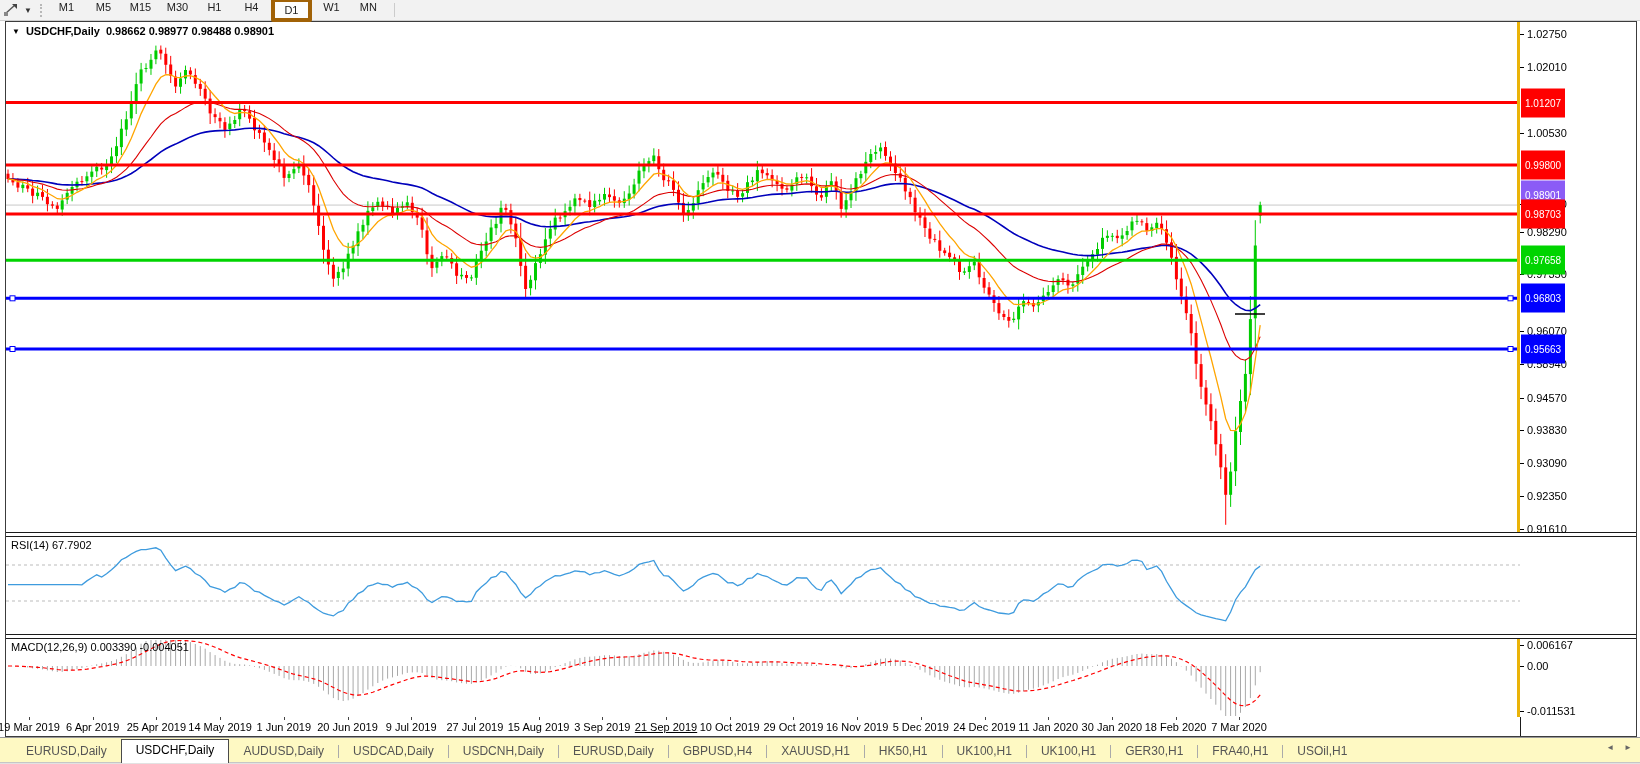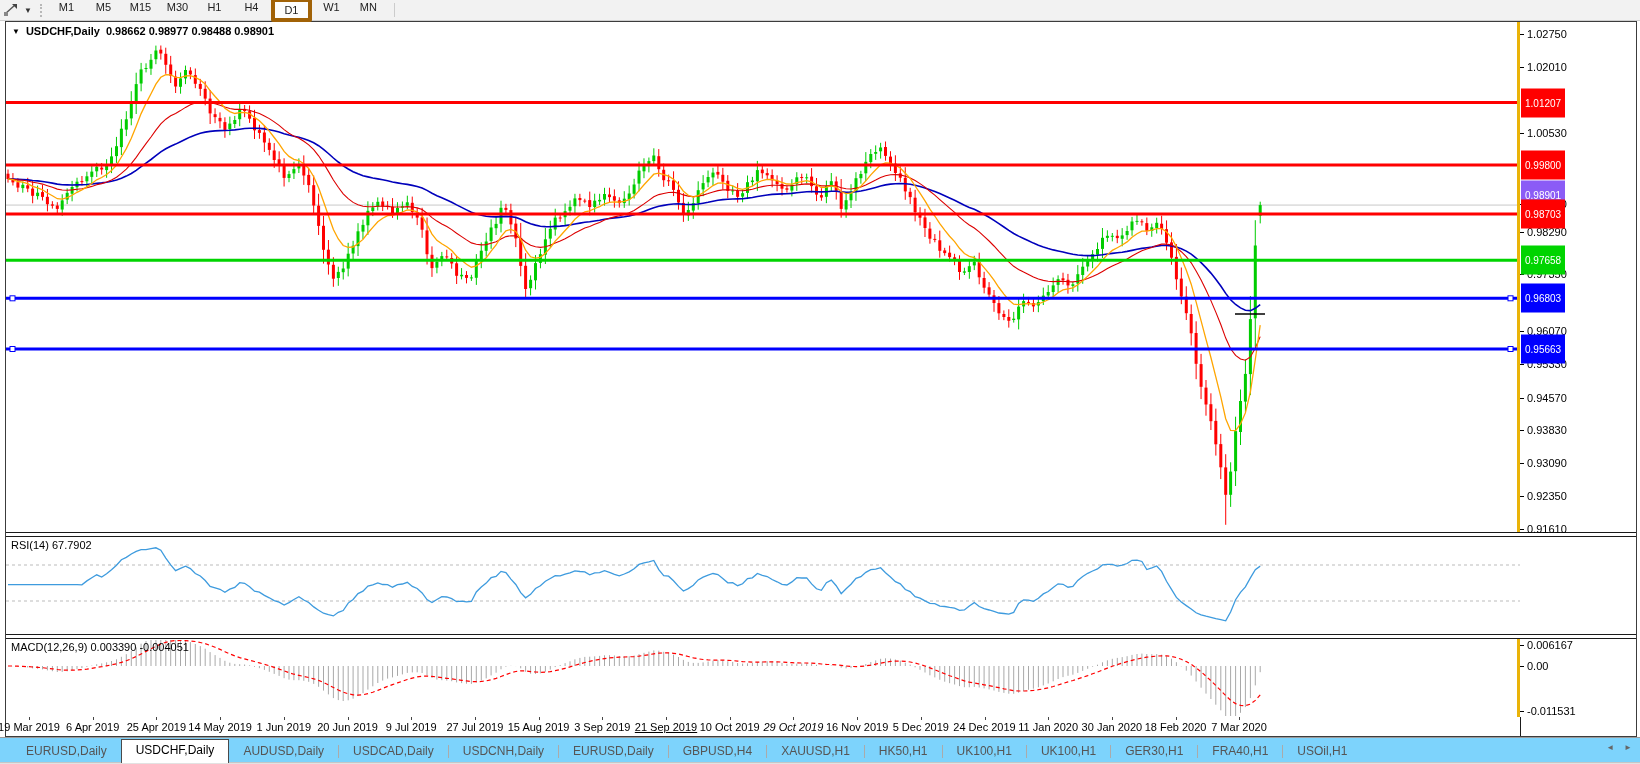--- a/index.html
+++ b/index.html
@@ -26,21 +26,21 @@
   .price-flag{position:absolute;left:1px;font-size:10px;line-height:13px;color:#fff;padding:8px 4px;transform:translateY(-50%);white-space:nowrap;}
   .title-row{position:absolute;left:6px;top:3px;font-size:11px;font-weight:700;color:#000;display:flex;align-items:center;gap:6px;}
   .title-caret{font-size:8px;color:#000;}
   .ind-label{position:absolute;left:5px;top:2px;font-size:11px;color:#000;font-weight:400;}
   
   .time-axis{position:relative;height:19px;background:#fff;}
   .time-axis .vline{position:absolute;top:0;bottom:0;width:0;border-left:1px solid #1a1a1a;}
   .date-tick{position:absolute;top:0;width:0;height:3px;border-left:1px solid #444;}
   .date-label{position:absolute;top:4px;transform:translateX(-50%);font-size:11px;color:#000;white-space:nowrap;}
   
-  .tab-bar{height:24px;background:#7dd3fc;border-top:1px solid #9a9a9a;display:flex;align-items:flex-end;padding-left:12px;font-size:12px;color:#555;position:relative;}
+  .tab-bar{height:24px;background:#fef9c3;border-top:1px solid #9a9a9a;display:flex;align-items:flex-end;padding-left:12px;font-size:12px;color:#555;position:relative;}
   .tab{padding:3px 14px 4px 14px;cursor:default;white-space:nowrap;}
   .tab.active{background:#fff;border:1px solid #4a4a4a;border-bottom:none;color:#000;margin-bottom:-1px;padding-bottom:6px;}
   .tab-sep{width:0;height:13px;border-left:1px solid #aaa;margin-bottom:4px;}
   .tab-arrows{position:absolute;right:8px;top:5px;display:flex;gap:10px;color:#666;font-size:8px;}
   .tab-arrows span{cursor:default;}
   .bottom-strip{height:8px;background:#e2e2e2;border-top:1px solid #c6c6c6;}
 </style>
 </head>
 <body>
 
@@ -624,21 +624,21 @@
         <div class="tick-label" style="top:110.7px">1.00530</div>
         <div class="tick-mark" style="top:182.2px"></div>
         <div class="tick-label" style="top:182.2px">0.98920</div>
         <div class="tick-mark" style="top:210.2px"></div>
         <div class="tick-label" style="top:210.2px">0.98290</div>
         <div class="tick-mark" style="top:252.0px"></div>
         <div class="tick-label" style="top:252.0px">0.97350</div>
         <div class="tick-mark" style="top:308.9px"></div>
         <div class="tick-label" style="top:308.9px">0.96070</div>
         <div class="tick-mark" style="top:341.8px"></div>
-        <div class="tick-label" style="top:341.8px">0.95330</div>
+        <div class="tick-label" style="top:341.8px">0.58940</div>
         <div class="tick-mark" style="top:375.6px"></div>
         <div class="tick-label" style="top:375.6px">0.94570</div>
         <div class="tick-mark" style="top:408.4px"></div>
         <div class="tick-label" style="top:408.4px">0.93830</div>
         <div class="tick-mark" style="top:441.3px"></div>
         <div class="tick-label" style="top:441.3px">0.93090</div>
         <div class="tick-mark" style="top:474.2px"></div>
         <div class="tick-label" style="top:474.2px">0.92350</div>
         <div class="tick-mark" style="top:507.1px"></div>
         <div class="tick-label" style="top:507.1px">0.91610</div>
@@ -955,21 +955,21 @@
       <div class="date-label" style="left: 468.9px;">27 Jul 2019</div>
       <div class="date-tick" style="left: 532.6px;"></div>
       <div class="date-label" style="left: 532.6px;">15 Aug 2019</div>
       <div class="date-tick" style="left: 596.3px;"></div>
       <div class="date-label" style="left: 596.3px;">3 Sep 2019</div>
       <div class="date-tick" style="left: 660px;"></div>
       <div class="date-label" style="left: 660px; text-decoration: underline;">21 Sep 2019</div>
       <div class="date-tick" style="left: 723.7px;"></div>
       <div class="date-label" style="left: 723.7px;">10 Oct 2019</div>
       <div class="date-tick" style="left: 787.4px;"></div>
-      <div class="date-label" style="left: 787.4px; font-style: italic;">29 Oct 2019</div>
+      <div class="date-label" style="left: 787.4px;">29 Oct 2019</div>
       <div class="date-tick" style="left: 851.1px;"></div>
       <div class="date-label" style="left: 851.1px;">16 Nov 2019</div>
       <div class="date-tick" style="left: 914.8px;"></div>
       <div class="date-label" style="left: 914.8px;">5 Dec 2019</div>
       <div class="date-tick" style="left: 978.5px;"></div>
       <div class="date-label" style="left: 978.5px;">24 Dec 2019</div>
       <div class="date-tick" style="left: 1042.2px;"></div>
       <div class="date-label" style="left: 1042.2px;">11 Jan 2020</div>
       <div class="date-tick" style="left: 1105.9px;"></div>
       <div class="date-label" style="left: 1105.9px;">30 Jan 2020</div>

